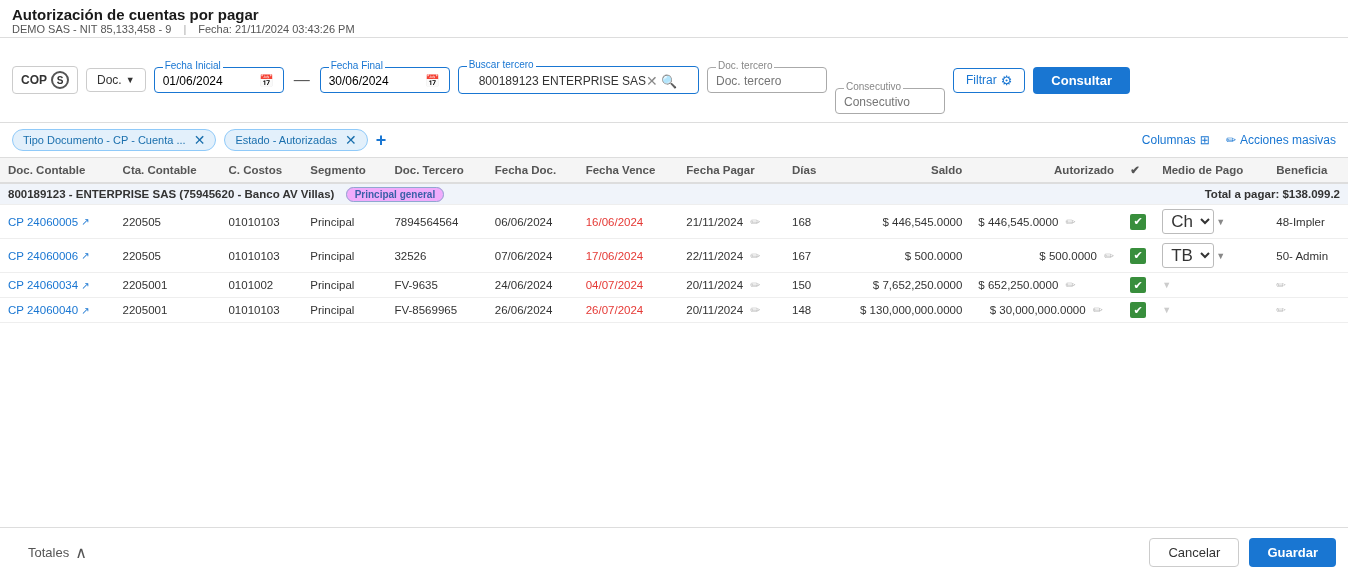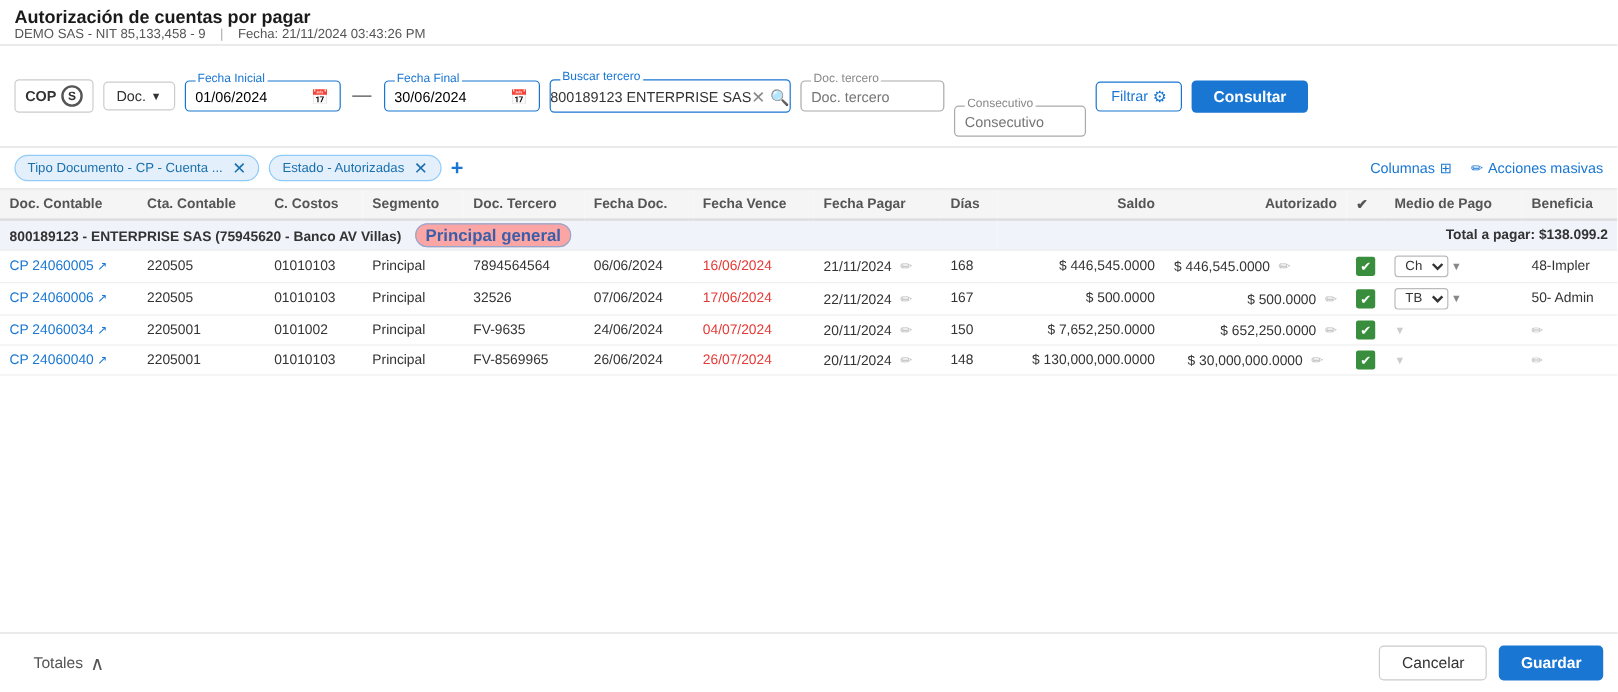--- a/index.html
+++ b/index.html
@@ -17,21 +17,21 @@
 
     .doc-btn { display: flex; align-items: center; gap: 4px; border: 1px solid #ccc; border-radius: 4px; padding: 4px 10px; cursor: pointer; font-size: 12px; background: #fff; }
 
     .date-field { position: relative; display: flex; flex-direction: column; border: 1px solid #1976d2; border-radius: 4px; padding: 2px 8px 2px 8px; min-width: 130px; }
     .date-field .label { font-size: 10px; color: #1976d2; position: absolute; top: -8px; left: 8px; background: #fff; padding: 0 2px; }
     .date-field .value { font-size: 12px; color: #333; display: flex; align-items: center; justify-content: space-between; padding-top: 4px; padding-bottom: 2px; }
     .date-field .value input { border: none; outline: none; font-size: 12px; width: 90px; }
 
     .dash { font-size: 16px; color: #555; padding: 0 2px; }
 
-    .search-tercero { position: relative; display: flex; flex-direction: column; border: 1px solid #1976d2; border-radius: 4px; padding: 2px 0; min-width: 200px; }
+    .search-tercero { position: relative; display: flex; flex-direction: column; border: 1px solid #1976d2; border-radius: 4px; padding: 2px 20px; min-width: 200px; }
     .search-tercero .label { font-size: 10px; color: #1976d2; position: absolute; top: -8px; left: 8px; background: #fff; padding: 0 2px; }
     .search-tercero .value { display: flex; align-items: center; justify-content: space-between; padding-top: 4px; padding-bottom: 2px; font-size: 12px; }
     .search-tercero .value span { color: #333; }
     .search-tercero .icons { display: flex; gap: 4px; align-items: center; }
     .search-tercero .icons .x { cursor: pointer; color: #888; font-size: 14px; }
     .search-tercero .icons .mag { cursor: pointer; color: #888; font-size: 13px; }
 
     .doc-tercero-field { position: relative; border: 1px solid #aaa; border-radius: 4px; padding: 2px 8px; min-width: 120px; }
     .doc-tercero-field .label { font-size: 10px; color: #888; position: absolute; top: -8px; left: 8px; background: #fff; padding: 0 2px; }
     .doc-tercero-field input { border: none; outline: none; font-size: 12px; color: #aaa; width: 100px; padding-top: 4px; padding-bottom: 2px; }
@@ -53,33 +53,33 @@
     .columnas-btn { color: #1976d2; cursor: pointer; font-size: 12px; display: flex; align-items: center; gap: 4px; }
     .acciones-btn { color: #1976d2; cursor: pointer; font-size: 12px; display: flex; align-items: center; gap: 4px; }
 
     .table-container { width: 100%; overflow-x: auto; }
     table { width: 100%; border-collapse: collapse; font-size: 11.5px; }
     thead tr th { background: #f5f5f5; border-bottom: 2px solid #ddd; padding: 5px 8px; text-align: left; white-space: nowrap; color: #555; font-weight: 600; }
     thead tr th.check-col { width: 28px; }
     tbody tr td { padding: 4px 8px; border-bottom: 1px solid #eee; white-space: nowrap; vertical-align: middle; }
 
     .group-row td { background: #f0f4fa; font-weight: bold; font-size: 11.5px; }
-    .group-badge { background: #fca5a5; border: 1px solid #90a8d0; border-radius: 10px; padding: 1px 8px; font-size: 14px; color: #3a5fa8; margin-left: 8px; text-align: center; }
+    .group-badge { background: #f0abfc; border: 1px solid #90a8d0; border-radius: 10px; padding: 1px 8px; font-size: 10px; color: #3a5fa8; margin-left: 8px; text-align: center; }
 
     .link-blue { color: #1976d2; text-decoration: none; cursor: pointer; display: flex; align-items: center; gap: 3px; }
     .ext-icon { font-size: 10px; color: #1976d2; }
 
     .date-red { color: #e53935; }
 
     .edit-icon { color: #bbb; cursor: pointer; font-size: 12px; margin-left: 4px; }
 
     .checkbox-green { width: 16px; height: 16px; background: #388e3c; border-radius: 2px; display: inline-flex; align-items: center; justify-content: center; color: #fff; font-size: 11px; }
 
     .medio-pago { display: flex; align-items: center; gap: 2px; }
-    .medio-pago-select { border: 1px solid #bbb; border-radius: 3px; padding: 1px 4px; font-size: 11px; background: #fff; cursor: pointer; color: #333; }
+    .medio-pago-select { border: 1px solid #bbb; border-radius: 3px; padding: 1px 4px; font-size: 17px; background: #fff; cursor: pointer; color: #333; }
 
     .beneficia-edit { color: #bbb; cursor: pointer; }
 
     .footer { display: flex; justify-content: space-between; align-items: center; padding: 10px 12px; border-top: 1px solid #ddd; background: #fff; position: fixed; bottom: 0; left: 0; width: 100%; }
     .footer .totales { display: flex; align-items: center; gap: 6px; cursor: pointer; font-size: 13px; color: #555; margin-left: 16px; }
     .footer .totales .chevron { font-size: 16px; color: #555; }
     .footer-btns { display: flex; gap: 10px; }
     .cancel-btn { border: 1px solid #ccc; background: #fff; border-radius: 4px; padding: 6px 18px; font-size: 13px; cursor: pointer; color: #333; }
     .guardar-btn { background: #1976d2; color: #fff; border: none; border-radius: 4px; padding: 6px 18px; font-size: 13px; font-weight: bold; cursor: pointer; }
   </style>
@@ -289,21 +289,21 @@
     <td>Principal</td>
     <td>FV-9635</td>
     <td>24/06/2024</td>
     <td class="date-red">04/07/2024</td>
     <td>
       20/11/2024
       <span class="edit-icon">✏</span>
     </td>
     <td>150</td>
     <td style="text-align:right;">$ 7,652,250.0000</td>
-    <td style="text-align:right;">
+    <td style="">
       $ 652,250.0000
       <span class="edit-icon">✏</span>
     </td>
     <td class="check-col"><span class="checkbox-green">✔</span></td>
     <td>
             <div class="medio-pago">
       <span style="font-size:9px;color:#ccc;">▼</span>
     </div>
           </td>
     <td><span class="beneficia-edit">✏</span></td>

